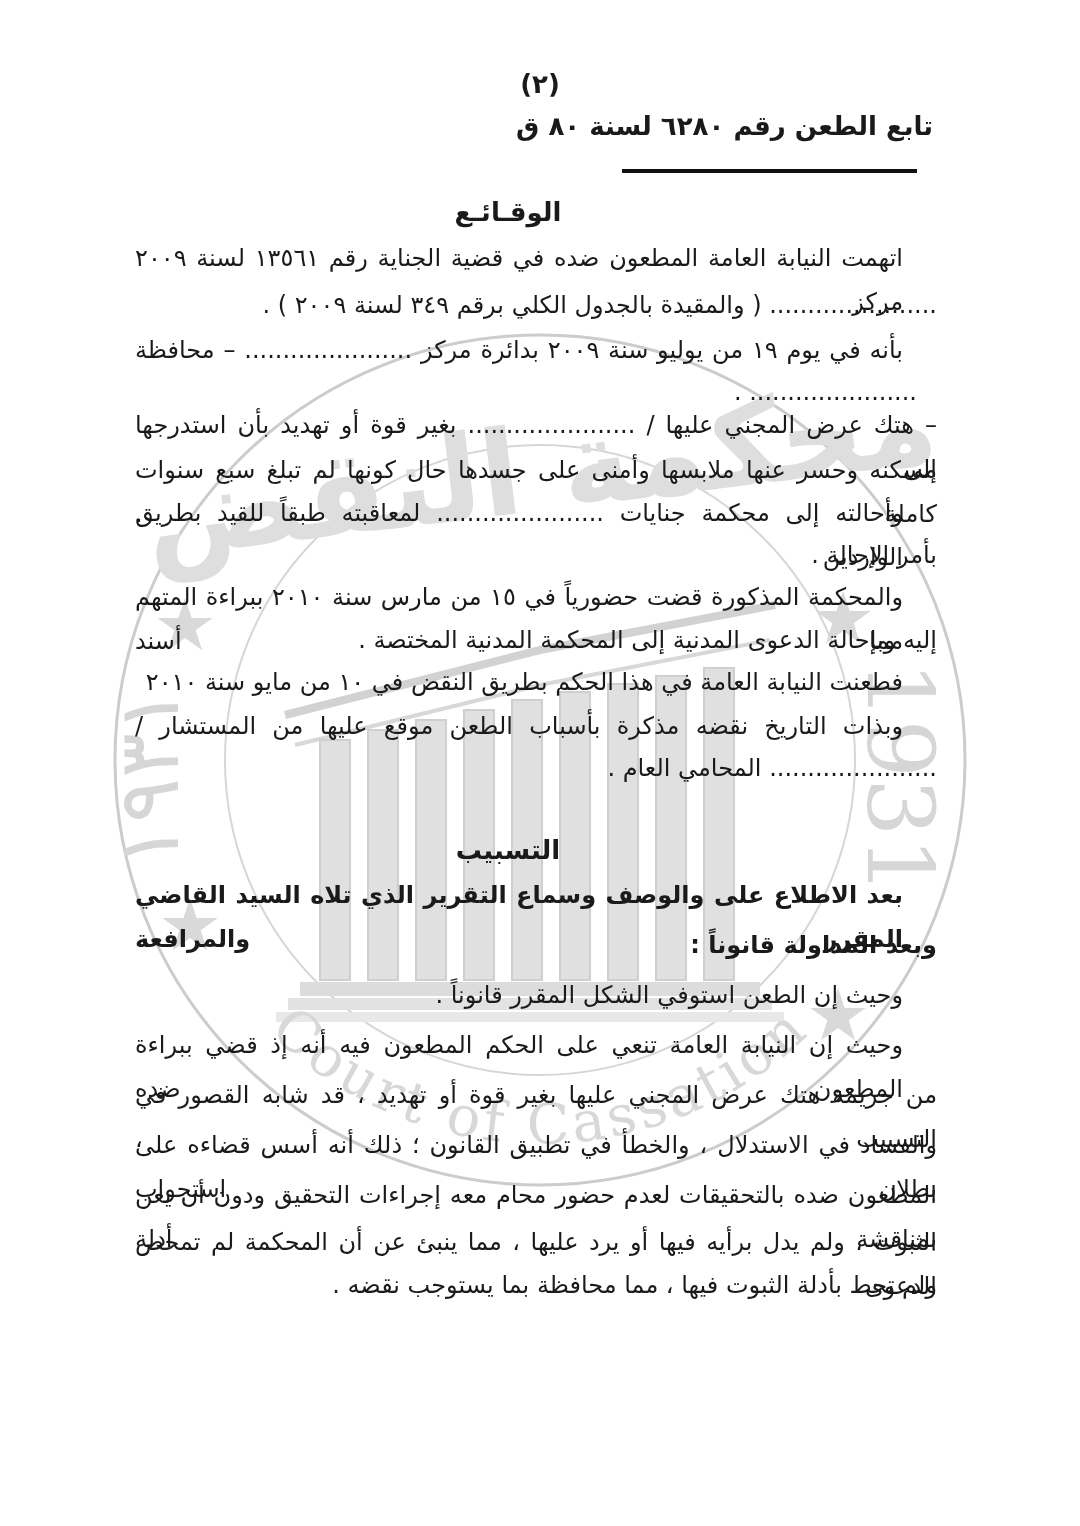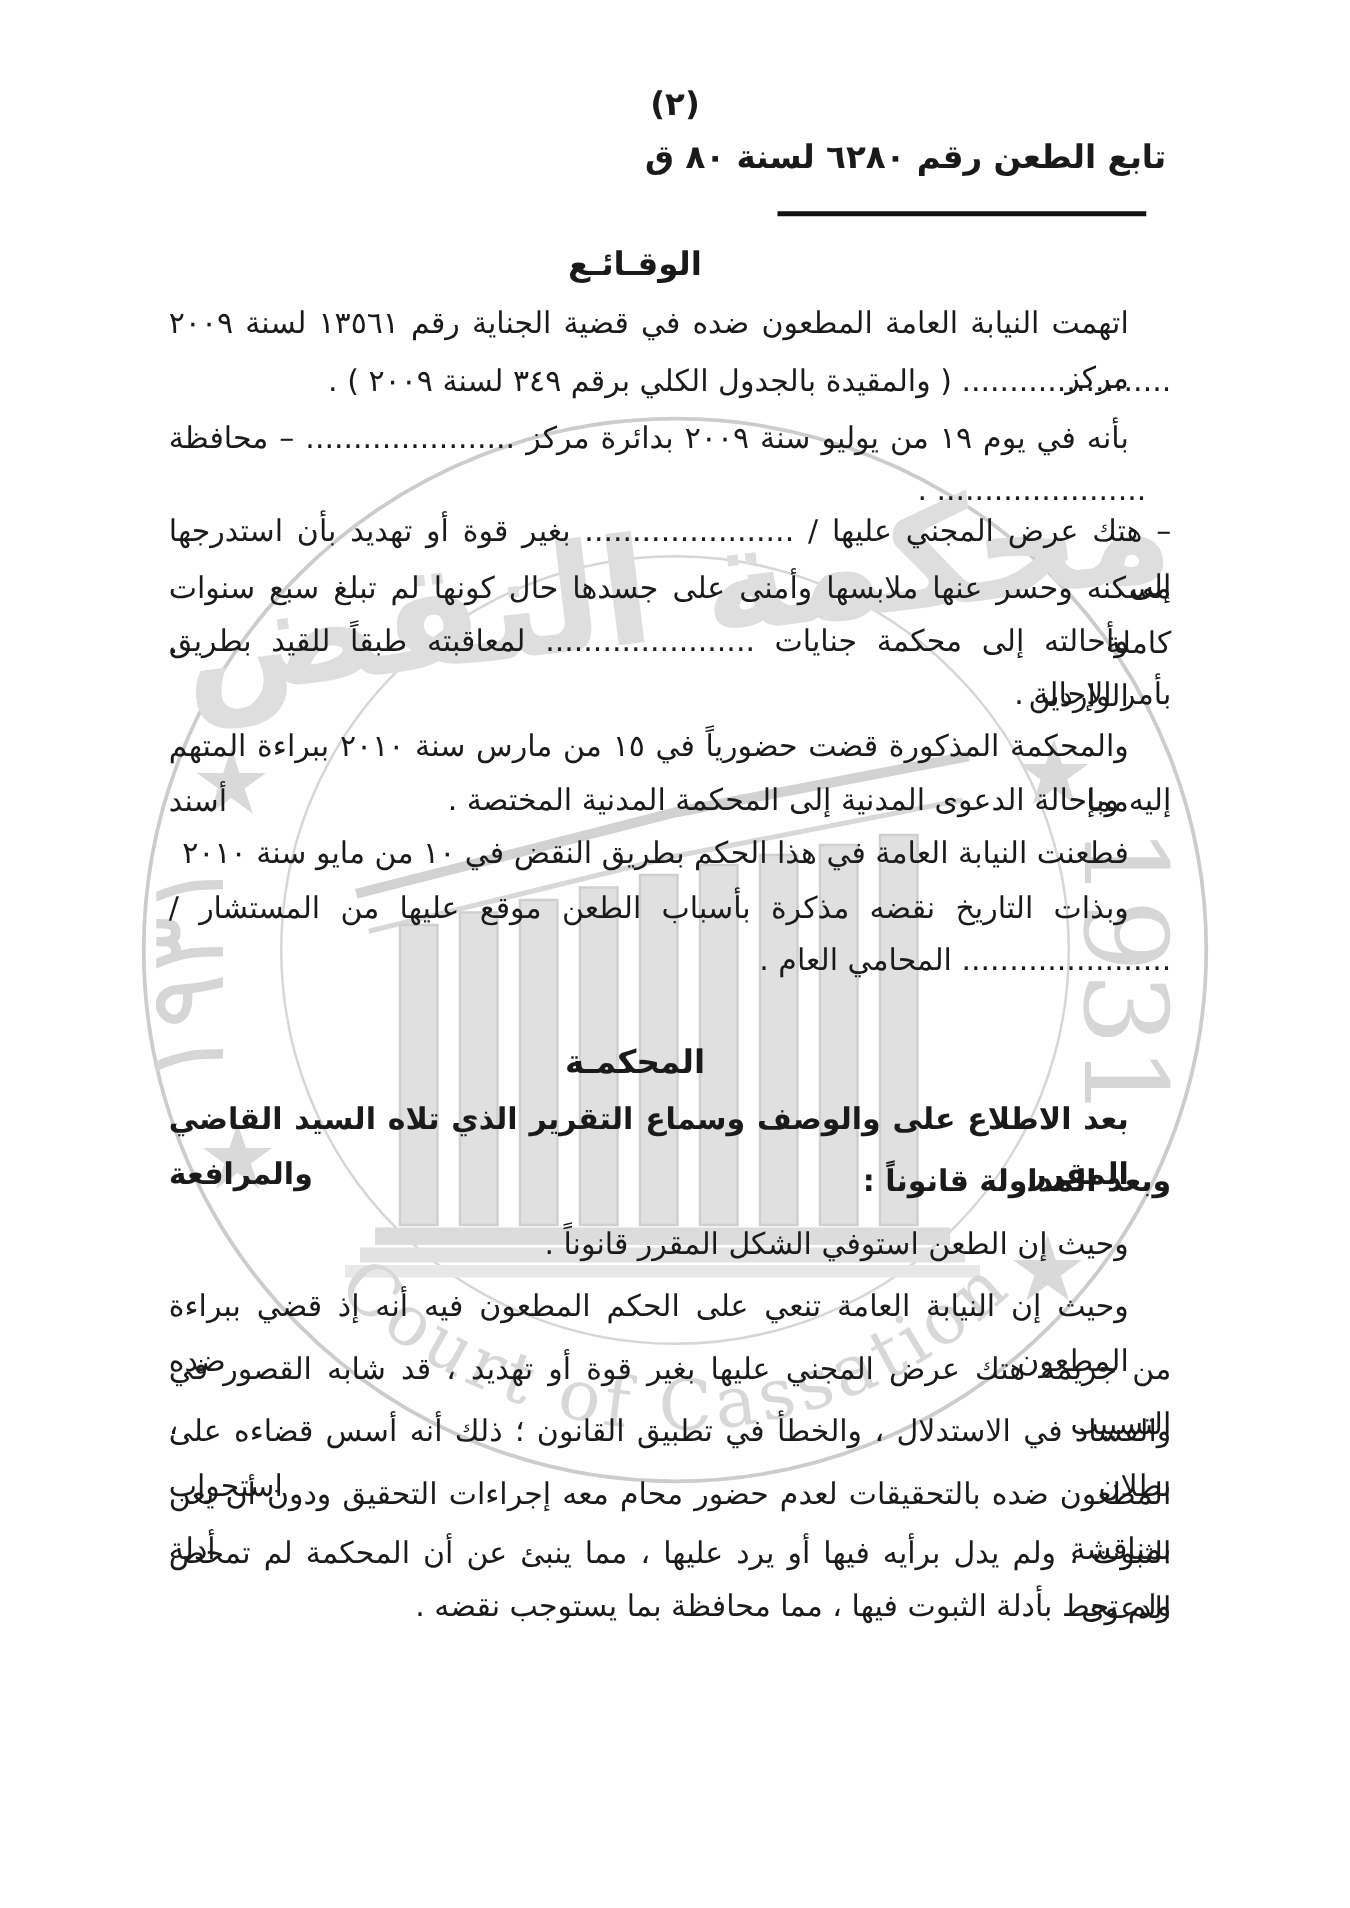--- a/index.html
+++ b/index.html
@@ -94,21 +94,21 @@
     <div class="ln j" style="top:403px">– هتك عرض المجني عليها / ...................... بغير قوة أو تهديد بأن استدرجها إلى</div>
     <div class="ln j" style="top:448px">مسكنه وحسر عنها ملابسها وأمنى على جسدها حال كونها لم تبلغ سبع سنوات كاملة .</div>
     <div class="ln j ind" style="top:491px">وأحالته إلى محكمة جنايات ...................... لمعاقبته طبقاً للقيد بطريق الواردين</div>
     <div class="ln r" style="top:533px">بأمر الإحالة .</div>
     <div class="ln j ind" style="top:575px">والمحكمة المذكورة قضت حضورياً في ١٥ من مارس سنة ٢٠١٠ ببراءة المتهم مما أسند</div>
     <div class="ln r" style="top:618px">إليه وبإحالة الدعوى المدنية إلى المحكمة المدنية المختصة .</div>
     <div class="ln r ind" style="top:660px">فطعنت النيابة العامة في هذا الحكم بطريق النقض في ١٠ من مايو سنة ٢٠١٠ .</div>
     <div class="ln j ind" style="top:704px">وبذات التاريخ نقضه مذكرة بأسباب الطعن موقع عليها من المستشار /</div>
     <div class="ln c" style="top:746px">...................... المحامي العام .</div>
 
-    <div class="sectitle" style="top:828px">المحكمـة</div>
+    <div class="sectitle" style="top:828px">التسبيب</div>
 
     <div class="ln j ind b" style="top:873px">بعد الاطلاع على والوصف وسماع التقرير الذي تلاه السيد القاضي المقرر والمرافعة</div>
     <div class="ln r b" style="top:923px">وبعد المداولة قانوناً :</div>
     <div class="ln r ind" style="top:973px">وحيث إن الطعن استوفي الشكل المقرر قانوناً .</div>
     <div class="ln j ind" style="top:1023px">وحيث إن النيابة العامة تنعي على الحكم المطعون فيه أنه إذ قضي ببراءة المطعون ضده</div>
     <div class="ln j" style="top:1073px">من جريمة هتك عرض المجني عليها بغير قوة أو تهديد ، قد شابه القصور في التسبيب ،</div>
     <div class="ln j" style="top:1123px">والفساد في الاستدلال ، والخطأ في تطبيق القانون ؛ ذلك أنه أسس قضاءه على بطلان استجواب</div>
     <div class="ln j" style="top:1173px">المطعون ضده بالتحقيقات لعدم حضور محام معه إجراءات التحقيق ودون أن يعن بمناقشة أدلة</div>
     <div class="ln j" style="top:1220px">الثبوت ، ولم يدل برأيه فيها أو يرد عليها ، مما ينبئ عن أن المحكمة لم تمحص الدعوى</div>
     <div class="ln r" style="top:1263px">ولم تحط بأدلة الثبوت فيها ، مما محافظة بما يستوجب نقضه .</div>

